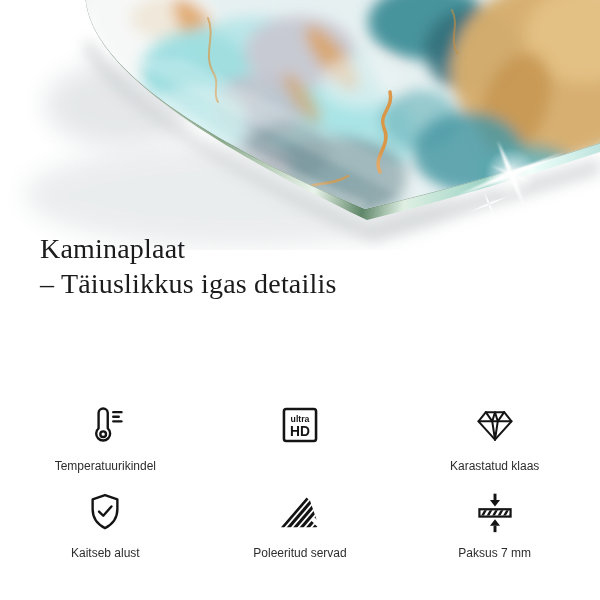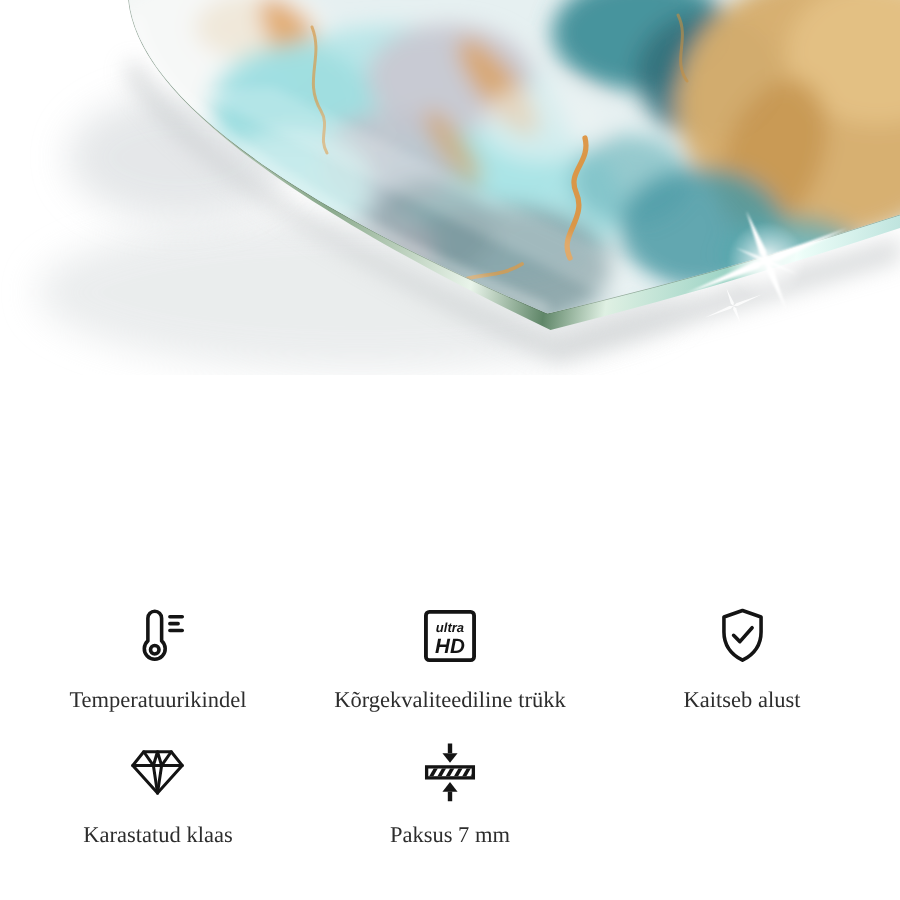--- a/index.html
+++ b/index.html
@@ -6,22 +6,22 @@
   .page{position:relative;width:600px;height:600px;background:#ffffff;overflow:hidden;
         font-family:"Liberation Sans", sans-serif;}
   .hero{position:absolute;left:0;top:0;width:600px;height:250px;}
   .title{position:absolute;left:40px;top:231px;font-family:"Liberation Serif", serif;
          font-size:28px;line-height:35px;color:#1b1b1b;letter-spacing:.2px;font-weight:400;}
   .intro{position:absolute;left:40px;top:314px;width:540px;font-size:13px;line-height:23px;
          color:#3b3b3b;letter-spacing:0;}
   .features{position:absolute;left:8px;right:8px;top:402px;display:grid;
             grid-template-columns:repeat(3,1fr);row-gap:16px;}
   .feature{display:flex;flex-direction:column;align-items:center;}
-  .feature .icon-box{width:46px;height:46px;display:flex;align-items:flex-start;justify-content:center;font-style:italic;}
-  .feature .label{margin-top:11px;font-size:15px;color:#2d2d2d;text-align:center;white-space:nowrap;font-family:Liberation Serif, serif;}
+  .feature .icon-box{width:46px;height:46px;display:flex;align-items:center;justify-content:center;}
+  .feature .label{margin-top:11px;font-size:12px;color:#2d2d2d;text-align:center;white-space:nowrap;}
   svg{display:block;}
 </style>
 </head>
 <body>
 
 <div class="page">
 
   <svg class="hero" width="600" height="250" viewBox="0 0 600 250">
     <defs>
       <clipPath id="surf">
@@ -117,20 +117,24 @@
       <circle r="3" fill="#ffffff"></circle>
     </g>
     <g transform="translate(489,204) rotate(-22) scale(0.35)" opacity="0.85">
       <polygon points="-58,0 -7,-3 0,0 -7,3" fill="#ffffff"></polygon>
       <polygon points="58,0 7,-3 0,0 7,3" fill="#ffffff"></polygon>
       <polygon points="0,-36 -3,-6 0,0 3,-6" fill="#ffffff"></polygon>
       <polygon points="0,36 -3,6 0,0 3,6" fill="#ffffff"></polygon>
     </g>
   </svg>
 
+  <div class="title">
+    <div>Kaminaplaat</div>
+    <div>– Täiuslikkus igas detailis</div>
+  </div>
 
 
   <div class="features">
 
     <div class="feature">
       <div class="icon-box">
         <svg width="44" height="44" viewBox="0 0 48 48" fill="none" stroke="#141414" stroke-width="2.6" stroke-linecap="round" stroke-linejoin="round">
           <path d="M27 27.6 V11 a5 5 0 0 0 -10 0 V27.6 a7.6 7.6 0 1 0 10 0 Z"></path>
           <circle cx="22" cy="34" r="3.1"></circle>
           <path d="M33 10 h9 M33 15 h6 M33 20 h9"></path>
@@ -140,46 +144,65 @@
     </div>
 
     <div class="feature">
       <div class="icon-box">
         <svg width="44" height="44" viewBox="0 0 48 48">
           <rect x="6.5" y="6.5" width="35" height="35" rx="2.5" fill="none" stroke="#141414" stroke-width="2.8"></rect>
           <text x="24" y="21" text-anchor="middle" font-family="Liberation Sans, sans-serif" font-size="9.5" font-weight="700" fill="#141414">ultra</text>
           <text x="24" y="36" text-anchor="middle" font-family="Liberation Sans, sans-serif" font-size="15" font-weight="800" fill="#141414">HD</text>
         </svg>
       </div>
-      <div class="label">Kõrgekvaliteediline trükk</div>
-    </div>
-
-    <div class="feature">
-      <div class="icon-box">
-        <svg width="44" height="44" viewBox="0 0 48 48" fill="none" stroke="#141414" stroke-width="2.6" stroke-linecap="round" stroke-linejoin="round">
-          <path d="M24 5.5 L37.5 10.2 V21 c0 10.3 -6.1 16.8 -13.5 20.6 C16.6 37.8 10.5 31.3 10.5 21 V10.2 Z"></path>
-          <path d="M17.5 23.5 l4.6 4.6 L31 18"></path>
-        </svg>
-      </div>
-      <div class="label">Kaitseb alust</div>
     </div>
 
     <div class="feature">
       <div class="icon-box">
         <svg width="44" height="44" viewBox="0 0 48 48" fill="none" stroke="#141414" stroke-width="2.2" stroke-linecap="round" stroke-linejoin="round">
           <path d="M14 10 H34 L42 20 L24 40 L6 20 Z"></path>
           <path d="M6 20 H42"></path>
           <path d="M14 10 L21 20 L24 40"></path>
           <path d="M34 10 L27 20 L24 40"></path>
           <path d="M21 20 L24 10 L27 20"></path>
         </svg>
       </div>
       <div class="label">Karastatud klaas</div>
     </div>
 
+    <div class="feature">
+      <div class="icon-box">
+        <svg width="44" height="44" viewBox="0 0 48 48" fill="none" stroke="#141414" stroke-width="2.6" stroke-linecap="round" stroke-linejoin="round">
+          <path d="M24 5.5 L37.5 10.2 V21 c0 10.3 -6.1 16.8 -13.5 20.6 C16.6 37.8 10.5 31.3 10.5 21 V10.2 Z"></path>
+          <path d="M17.5 23.5 l4.6 4.6 L31 18"></path>
+        </svg>
+      </div>
+      <div class="label">Kaitseb alust</div>
+    </div>
+
+    <div class="feature">
+      <div class="icon-box">
+        <svg width="44" height="44" viewBox="0 0 48 48">
+          <defs>
+            <clipPath id="triClip">
+                <polygon points="3,41 33,6 45,41"></polygon>
+              </clipPath>
+          </defs>
+          <g clip-path="url(#triClip)" stroke="#141414" stroke-width="3.4" fill="none">
+            <path d="M2,44 L32,9"></path>
+            <path d="M9,44 L39,9"></path>
+            <path d="M16,44 L46,9"></path>
+            <path d="M23,44 L53,9"></path>
+            <path d="M30,44 L60,9" stroke-dasharray="12 5"></path>
+            <path d="M37,44 L67,9" stroke-dasharray="7 5"></path>
+          </g>
+        </svg>
+      </div>
+      <div class="label">Poleeritud servad</div>
+    </div>
 
     <div class="feature">
       <div class="icon-box">
         <svg width="44" height="44" viewBox="0 0 48 48">
           <defs>
             <clipPath id="barClip">
                 <rect x="8.2" y="22.2" width="31.6" height="5.6"></rect>
               </clipPath>
           </defs>
           <rect x="7" y="21" width="34" height="8" fill="none" stroke="#141414" stroke-width="2.4"></rect>

